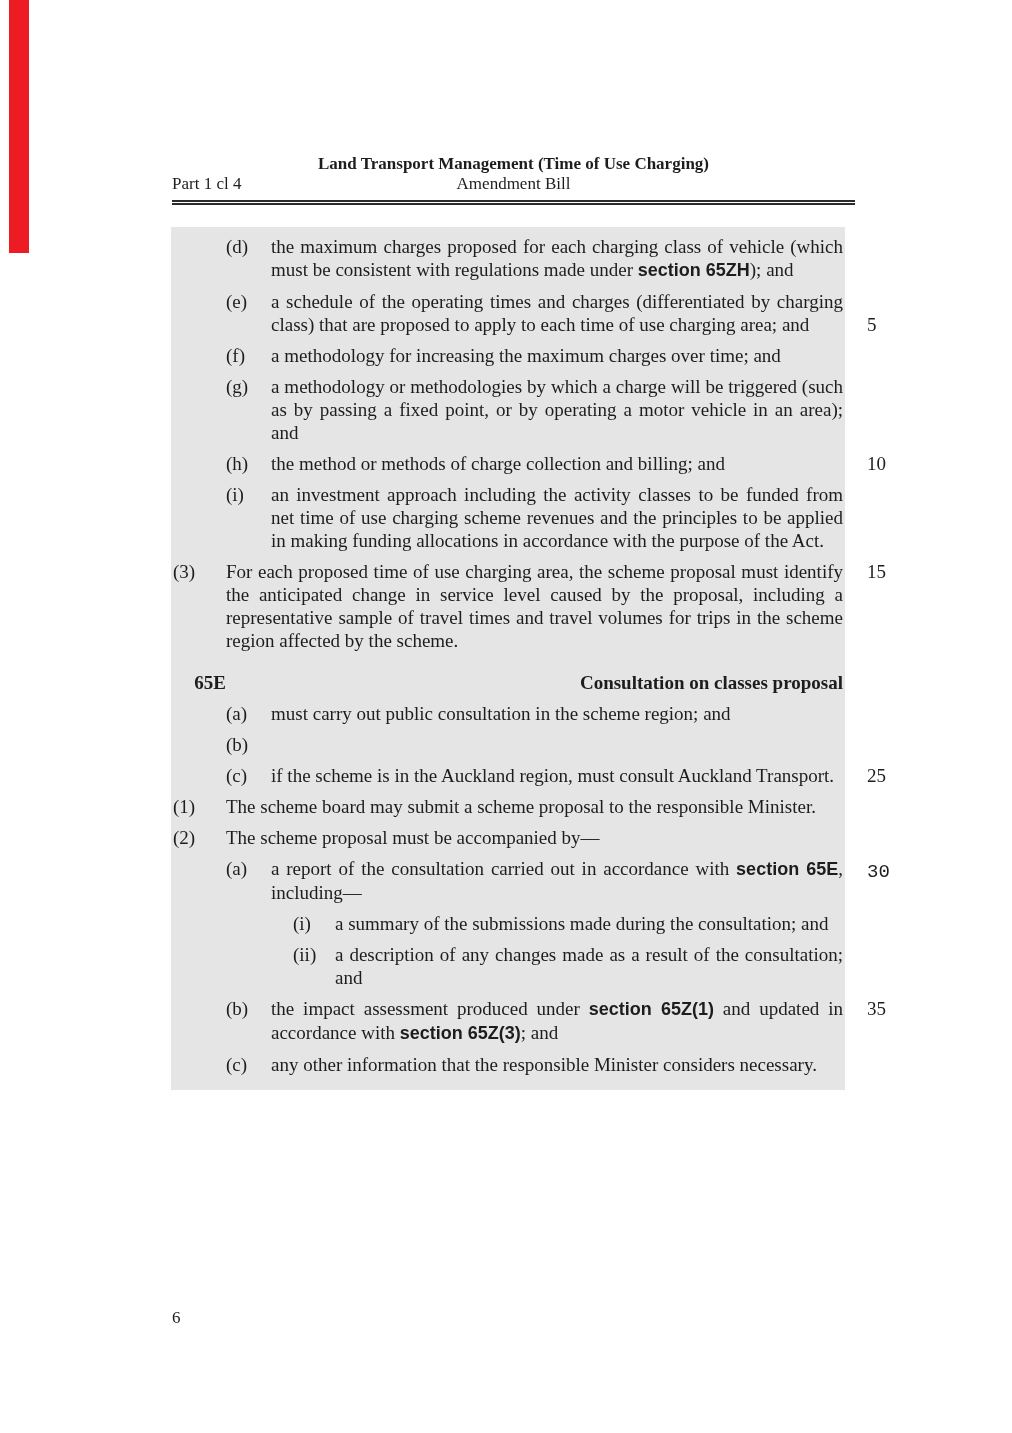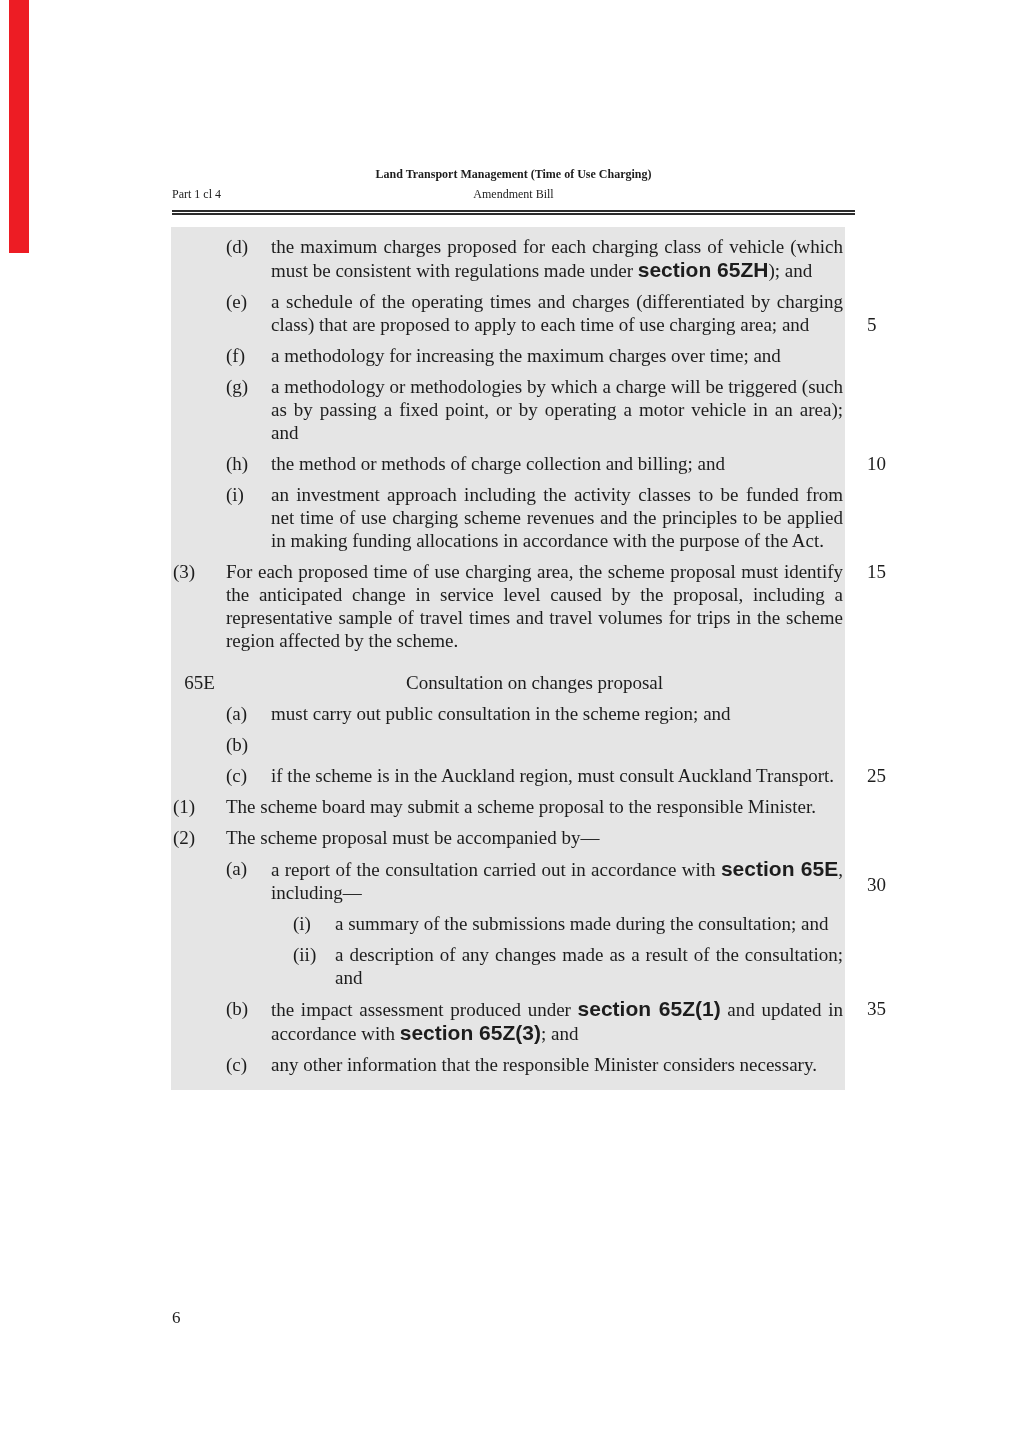--- a/index.html
+++ b/index.html
@@ -21,23 +21,23 @@
     left: 9px;
     top: 0;
     width: 20px;
     height: 253px;
   }
 
   
   .running-header {
     position: absolute;
     left: 172px;
-    top: 164px;
+    top: 154px;
     width: 683px;
-    font-size: 12px;
+    font-size: 17px;
     line-height: 20px;
   }
   .header-title-line1 {
     text-align: center;
     font-weight: bold;
   }
   .header-row {
     position: relative;
     height: 20px;
   }
@@ -87,29 +87,29 @@
   .l0 > .lbl { width: 53px; }
   .l1 { padding-left: 53px; }
   .l1 > .lbl { width: 45px; }
   .l2 { padding-left: 120px; }
   .l2 > .lbl { width: 42px; }
 
   .para { padding-left: 53px; }
 
   .heading { margin-top: 19px; }
   .heading > .lbl, .heading > .txt {
-    font-weight: normal;
-    text-align: center;
+    font-weight: bold;
+    text-align: right;
   }
 
   
   .ref {
     font-family: "Liberation Sans", sans-serif;
     font-weight: bold;
-    font-size: 21px;
+    font-size: 18px;
   }
 
   
   .lineno {
     position: absolute;
     left: calc(100% + 24px);
     width: 40px;
     text-align: left;
     font-size: 19px;
     line-height: 23px;
@@ -168,21 +168,21 @@
     <span class="lbl">(i)</span>
     <span class="txt"><span>an investment approach including the activity classes to be funded from net time of use charging scheme revenues and the principles to be applied in making funding allocations in accordance with the purpose of the Act.</span></span>
   </div>
       <div class="block l0">
     <span class="lbl">(3)</span>
     <span class="txt"><span>For each proposed time of use charging area, the scheme proposal must identify the anticipated change in service level caused by the proposal, including a representative sample of travel times and travel volumes for trips in the scheme region affected by the scheme.</span></span>
   <span class="lineno" style="top: 0px;">15</span>
       </div>
       <div class="block l0 heading">
     <span class="lbl">65E</span>
-    <span class="txt"><span>Consultation on changes proposal</span></span>
+    <span class="txt"><span>Consultation on classes proposal</span></span>
   </div>
       <div class="block l1">
     <span class="lbl">(a)</span>
     <span class="txt"><span>must carry out public consultation in the scheme region; and</span></span>
   </div>
       <div class="block l1">
     <span class="lbl">(b)</span>
   </div>
       <div class="block l1">
     <span class="lbl">(c)</span>
@@ -193,21 +193,21 @@
     <span class="lbl">(1)</span>
     <span class="txt"><span>The scheme board may submit a scheme proposal to the responsible Minister.</span></span>
   </div>
       <div class="block l0">
     <span class="lbl">(2)</span>
     <span class="txt"><span>The scheme proposal must be accompanied by—</span></span>
   </div>
       <div class="block l1">
     <span class="lbl">(a)</span>
     <span class="txt"><span>a report of the consultation carried out in accordance with </span><span class="ref">section 65E</span><span>, including—</span></span>
-  <span class="lineno" style="top: 16px;">30</span>
+  <span class="lineno" style="top: 4px; font-family: Liberation Mono, monospace;">30</span>
       </div>
       <div class="block l2">
     <span class="lbl">(i)</span>
     <span class="txt"><span>a summary of the submissions made during the consultation; and</span></span>
   </div>
       <div class="block l2">
     <span class="lbl">(ii)</span>
     <span class="txt"><span>a description of any changes made as a result of the consultation; and</span></span>
   </div>
       <div class="block l1">

